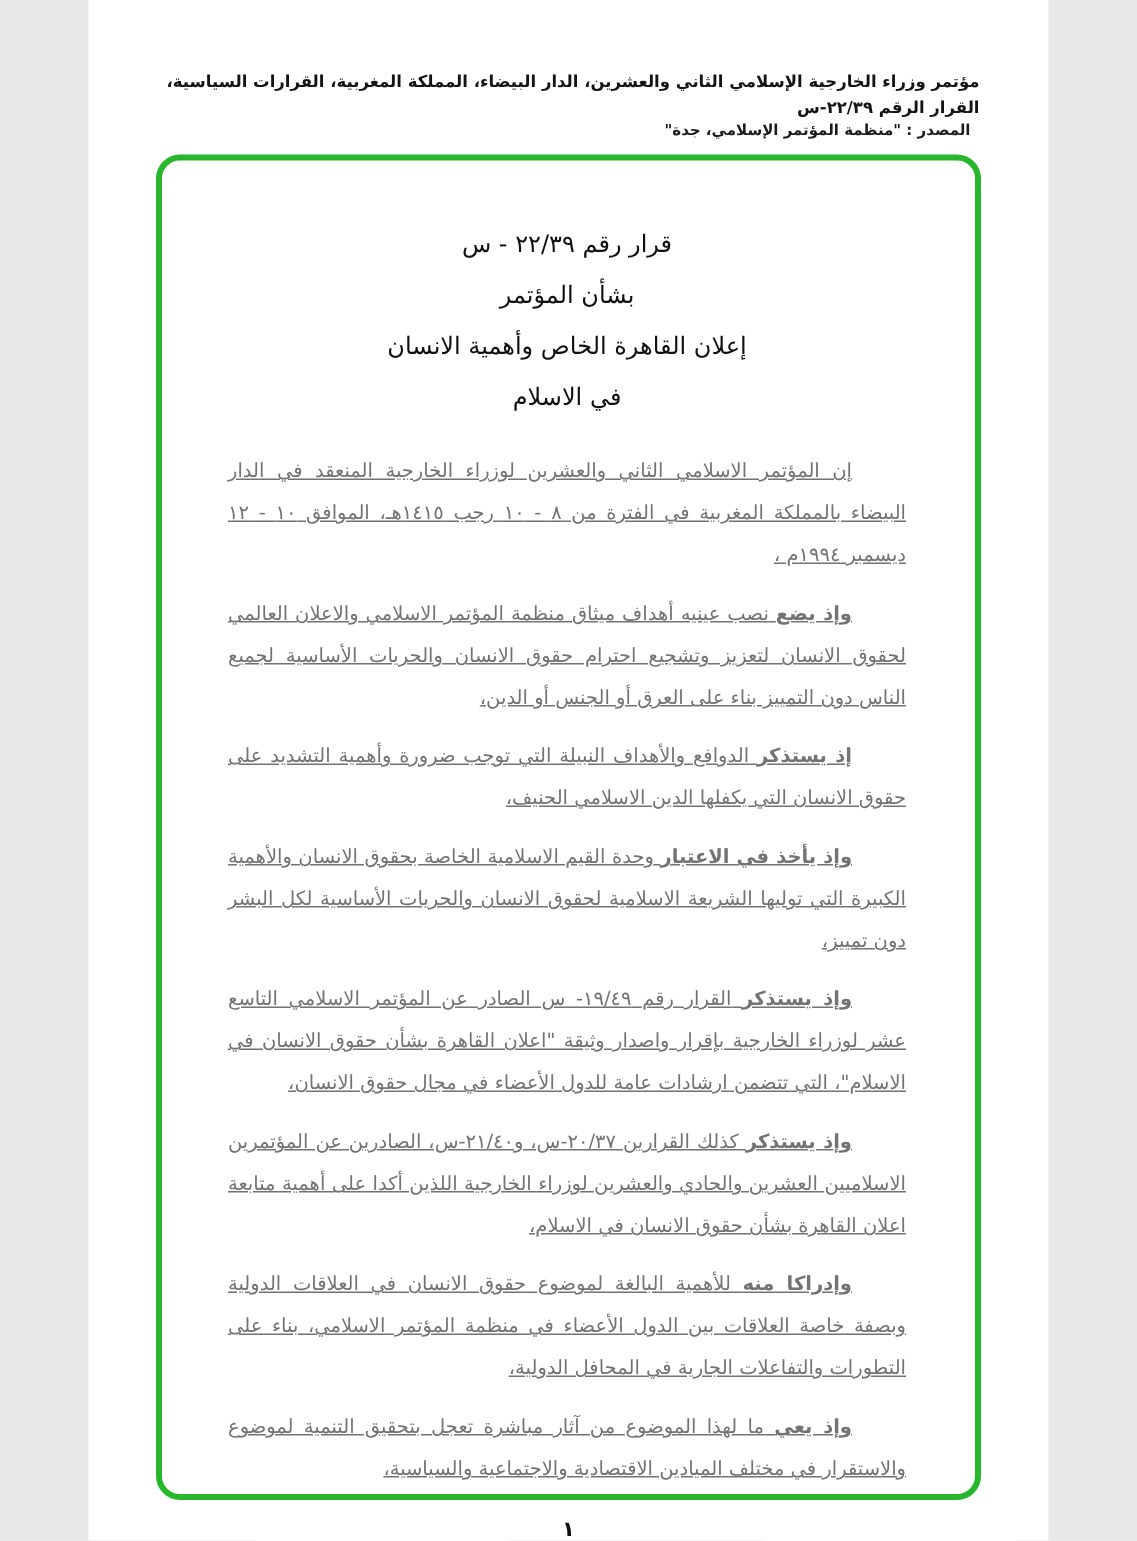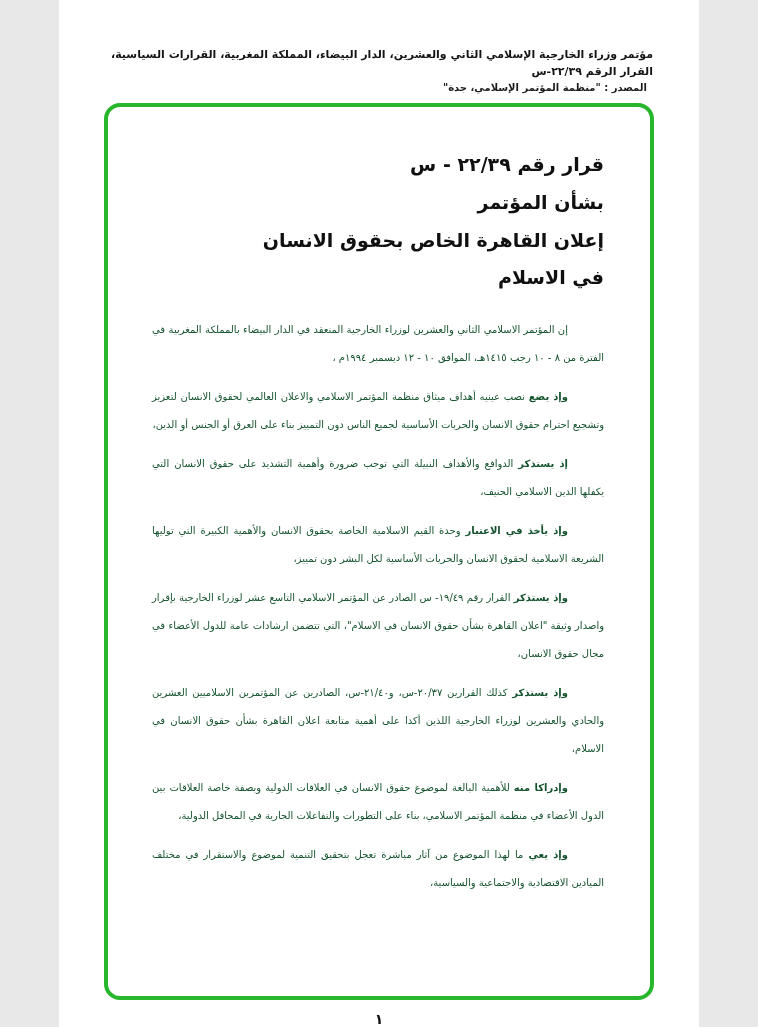--- a/index.html
+++ b/index.html
@@ -38,32 +38,34 @@
   .doc-frame {
     margin: 10px 45px 0 45px;
     height: 897px;
     border: 4px solid #28b62c; 
     border-radius: 16px;
     padding: 46px 46px 0 44px;
     background: #ffffff;
   }
 
   .title-block {
-    font-weight: bold;
-    font-size: 19px;
+    text-align: center;
+    font-weight: normal;
+    font-size: 16px;
     color: #101010;
   }
   .title-block .title-line { margin-bottom: 14px; line-height: 1.25; }
 
   .body-text {
     margin-top: 26px;
-    font-size: 10px;
+    font-size: 13px;
     line-height: 28px;
     text-align: justify;
-    color: #14532d;
+    color: #737373;
+    text-decoration: underline;
   }
   .body-text p {
     margin: 0 0 11px 0;
     text-indent: 36px;
   }
   .body-text b { font-weight: bold; letter-spacing: 0.2px; }
 
   .doc-footer {
     margin-top: 9px;
     text-align: center;
@@ -83,21 +85,21 @@
   <header class="doc-header">
     <div class="src-line">مؤتمر وزراء الخارجية الإسلامي الثاني والعشرين، الدار البيضاء، المملكة المغربية، القرارات السياسية، القرار الرقم ٢٢/٣٩-س</div>
     <div class="pub-line">المصدر :  "منظمة المؤتمر الإسلامي، جدة"</div>
   </header>
 
   <main class="doc-frame" style="border-color: rgb(40, 182, 44);">
 
     <div class="title-block">
       <div class="title-line">قرار رقم ٢٢/٣٩ - س</div>
       <div class="title-line">بشأن المؤتمر</div>
-      <div class="title-line">إعلان القاهرة الخاص بحقوق الانسان</div>
+      <div class="title-line">إعلان القاهرة الخاص وأهمية الانسان</div>
       <div class="title-line">في الاسلام</div>
     </div>
 
     <div class="body-text">
       <p>
         <b></b>
         <span>إن المؤتمر الاسلامي الثاني والعشرين لوزراء الخارجية المنعقد في الدار البيضاء بالمملكة المغربية في الفترة من ٨ - ١٠ رجب ١٤١٥هـ، الموافق ١٠ - ١٢ ديسمبر ١٩٩٤م ،</span>
       </p>
       <p>
         <b>وإذ يضع</b>

